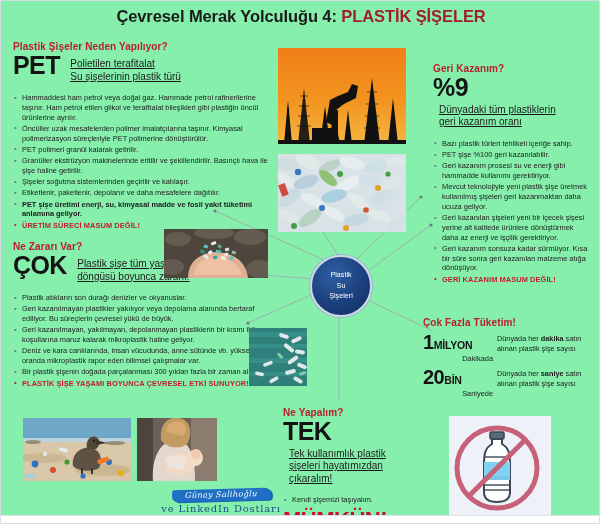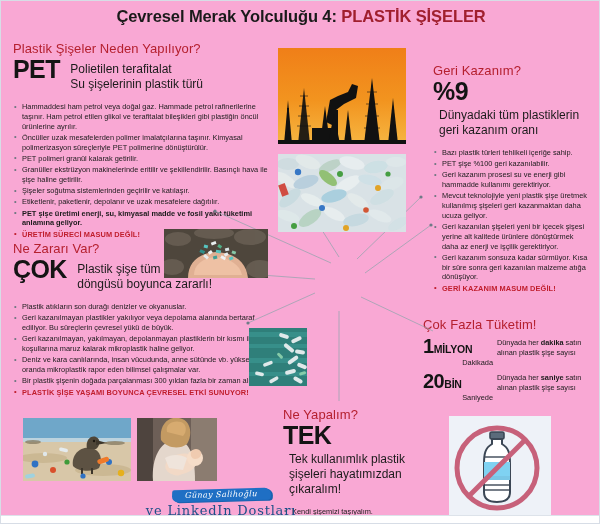--- a/index.html
+++ b/index.html
@@ -5,49 +5,49 @@
   html,body{margin:0;padding:0;}
   body{
     width:600px;height:524px;
     background:#ffffff;
     font-family:"Liberation Sans","DejaVu Sans",sans-serif;
     overflow:hidden;
   }
   #poster{
     position:relative;
     width:600px;height:524px;
-    background:#f9a8d4;
+    background:#86efac;
     box-sizing:border-box;
     border:1px solid #d7dde6;
     overflow:hidden;
   }
   
   .title-bar{
     position:absolute;left:0;top:6px;width:600px;
     text-align:center;
     font-size:16.5px;font-weight:bold;color:#1a1a1a;
     letter-spacing:-0.1px;
     white-space:nowrap;
   }
   .title-bar .accent{color:#a01f2e;}
 
   
   .sec-head{
-    font-size:13px;font-weight:normal;color:#b5202f;
+    font-size:10px;font-weight:bold;color:#b5202f;
     margin:0 0 2px 0;letter-spacing:0.1px;
   }
   .big-word{
     font-size:25px;font-weight:bold;color:#141414;
     line-height:0.95;letter-spacing:-0.6px;
     display:inline-block;vertical-align:top;
   }
   .big-side{
     display:inline-block;vertical-align:top;
-    font-size:12px;color:#1b1b1b;line-height:1.25;
-    padding-left:6px;padding-top:4px;
+    font-size:10px;color:#1b1b1b;line-height:1.25;
+    padding-left:6px;padding-top:4px;text-decoration:underline;
   }
   ul.facts{
     list-style:none;margin:10px 0 0 0;padding:0;
   }
   ul.facts li{
     position:relative;
     padding-left:9px;
     margin-bottom:1.5px;
     font-size:7.4px;line-height:1.32;color:#1b1b1b;
     text-align:left;
@@ -133,21 +133,21 @@
     font-family:"DejaVu Serif",serif;
     font-style:italic;font-size:8px;
     letter-spacing:0.4px;
     transform:rotate(-1.6deg) skewX(-4deg);
     border-radius:2px 7px 3px 6px;
     box-shadow:2px 1px 0 #1a62b0;
   }
   .sig-line2{
     margin-top:2px;
     font-family:"DejaVu Serif",serif;
-    font-size:13px;color:#1d4f87;
+    font-size:10px;color:#1d4f87;
     letter-spacing:0.8px;
   }
   .bottom-strip{
     position:absolute;left:0;bottom:0;width:600px;height:7px;
     background:#ffffff;border-top:1px solid #dde3ea;z-index:8;
   }
 </style>
 </head>
 <body>
 
@@ -171,20 +171,27 @@
     <g fill="#6f7a87">
       <circle cx="300" cy="196" r="1.6"></circle>
       <circle cx="214" cy="210" r="1.6"></circle>
       <circle cx="207" cy="270" r="1.6"></circle>
       <circle cx="247" cy="322" r="1.6"></circle>
       <circle cx="430" cy="224" r="1.6"></circle>
       <circle cx="420" cy="196" r="1.6"></circle>
     </g>
   </svg>
 
+  <div id="hub">
+    <div>
+      <div>Plastik</div>
+      <div>Su</div>
+      <div>Şişeleri</div>
+    </div>
+  </div>
 
   <div class="photo" id="ph-oil">
     <svg viewBox="0 0 128 96" preserveAspectRatio="none">
       <defs>
         <linearGradient id="sky" x1="0" y1="0" x2="0" y2="1">
           <stop offset="0%" stop-color="#f07f18"></stop>
           <stop offset="55%" stop-color="#f2941f"></stop>
           <stop offset="100%" stop-color="#f6b642"></stop>
         </linearGradient>
       </defs>
@@ -392,21 +399,21 @@
         <span>Polietilen terafitalat</span><br>
         <span>Su şişelerinin plastik türü</span>
       </span>
     </div>
     <ul class="facts">
       <li>Hammaddesi ham petrol veya doğal gaz. Hammade petrol rafinerilerine taşınır. Ham petrol etilen glikol ve terafitalat bileşikleri gibi plastiğin öncül ürünlerine ayrılır.</li>
       <li>Öncüller uzak mesafelerden polimer imalatçılarına taşınır. Kimyasal polimerizasyon süreçleriyle PET polimerine dönüştürülür.</li>
       <li>PET polimeri granül kalarak getirilir.</li>
       <li>Granüller ekstrüzyon makinelerinde eritilir ve şekillendirilir. Basınçlı hava ile şişe haline getirilir.</li>
       <li>Şişeler soğutma sistemlerinden geçirilir ve katılaşır.</li>
-      <li>Etiketlenir, paketlenir, depolanır ve uzak mesafelere dağıtılır.</li>
+      <li>Etiketlenir, paketlenir, depolanır ve daha mesafelere dağıtılır.</li>
       <li class="b">PET şişe üretimi enerji, su, kimyasal madde ve fosil yakıt tüketimi anlamına geliyor.</li>
       <li class="red">ÜRETİM SÜRECİ MASUM DEĞİL!</li>
     </ul>
   </div>
 
   <div id="col-left-bottom">
     <div class="sec-head">Ne Zararı Var?</div>
     <div>
       <span class="big-word">ÇOK</span>
       <span class="big-side">

